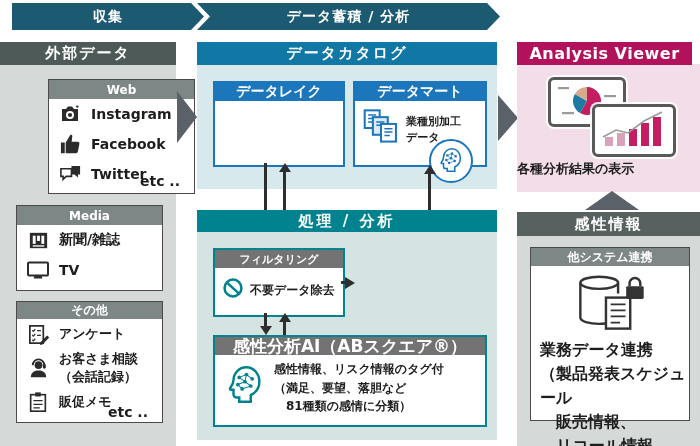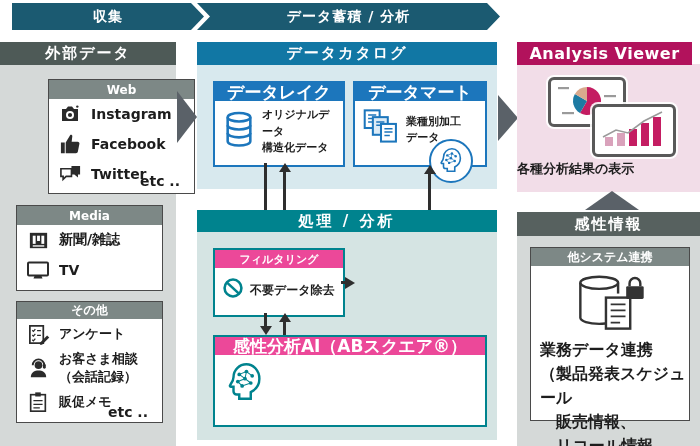--- a/index.html
+++ b/index.html
@@ -29,23 +29,23 @@
   .card{position:absolute;background:#fff;border:1px solid #4a4a4a;}
   .card-hd{height:19px;background:#7d8886;color:#fff;font-size:12px;font-weight:bold;
            display:flex;align-items:center;justify-content:center;}
   .row{display:flex;align-items:center;gap:9px;padding:3px 4px 3px 9px;font-weight:bold;font-size:14px;}
   .row .ic{width:24px;height:24px;flex:0 0 24px;display:flex;align-items:center;justify-content:center;color:#2b2b2b;}
   .etc{position:absolute;right:14px;font-weight:bold;font-size:14px;}
   
   .mcard{position:absolute;background:#fff;}
   .b-blue{border:2px solid #1c76bc;}
   .b-teal{border:2px solid #00838e;}
-  .mcard-hd{color:#fff;font-weight:bold;font-size:17px;display:flex;align-items:center;justify-content:center;height:18px;}
+  .mcard-hd{color:#fff;font-weight:bold;font-size:14px;display:flex;align-items:center;justify-content:center;height:18px;}
   .hd-blue{background:#1c76bc;}
-  .hd-teal{background:#ec4899;}
+  .hd-teal{background:#737373;}
   .mbody{display:flex;align-items:center;gap:6px;padding:6px 4px 4px 7px;font-weight:bold;}
   
   .vline{position:absolute;width:3px;background:#2e2e2e;}
   .hline{position:absolute;height:3px;background:#2e2e2e;}
   .tri-down{position:absolute;width:0;height:0;border-left:6px solid transparent;border-right:6px solid transparent;border-top:9px solid #2e2e2e;}
   .tri-up{position:absolute;width:0;height:0;border-left:6px solid transparent;border-right:6px solid transparent;border-bottom:9px solid #2e2e2e;}
   .tri-right-sm{position:absolute;width:0;height:0;border-top:6px solid transparent;border-bottom:6px solid transparent;border-left:10px solid #2e2e2e;}
   .tri-big{position:absolute;background:#5a6168;clip-path:polygon(0 0,100% 50%,0 100%);}
   .tri-bigup{position:absolute;background:#5a6168;clip-path:polygon(50% 0,100% 100%,0 100%);}
   
@@ -166,31 +166,20 @@
     <div class="etc" style="bottom:2px;">etc ..</div>
   </div>
 
   <div class="tri-big" style="left:177px;top:91px;width:20px;height:52px;"></div>
 
   <div class="panel p-blue" style="left:197px;top:64px;width:300px;height:125px;"></div>
   <div class="colhdr hdr-blue" style="left:197px;top:42px;width:300px;">データカタログ</div>
 
   <div class="mcard b-blue" style="left:213px;top:81px;width:128px;height:82px;">
     <div class="mcard-hd hd-blue">データレイク</div>
-    <div class="mbody" style="color:#1c76bc;">
-      <span>
-        <svg width="34" height="40" viewBox="0 0 24 28" fill="none" stroke="currentColor" stroke-width="1.8">
-            <ellipse cx="12" cy="5" rx="8" ry="3"></ellipse>
-            <path d="M4 5v17c0 1.7 3.6 3 8 3s8-1.3 8-3V5"></path>
-            <path d="M4 10.6c0 1.7 3.6 3 8 3s8-1.3 8-3M4 16.2c0 1.7 3.6 3 8 3s8-1.3 8-3"></path>
-          </svg>
-      </span>
-      <span class="preline" style="font-size:11px;color:#1d1d1d;line-height:1.5;">オリジナルデータ
-構造化データ</span>
-    </div>
   </div>
 
   <div class="mcard b-blue" style="left:353px;top:81px;width:130px;height:82px;">
     <div class="mcard-hd hd-blue">データマート</div>
     <div class="mbody" style="color:#1c76bc;">
       <span>
         <svg width="38" height="42" viewBox="0 0 28 30" fill="none" stroke="currentColor" stroke-width="1.5">
             <rect x="2" y="2" width="11" height="13" fill="#fff"></rect>
             <path d="M4.5 5.5h6M4.5 8h6M4.5 10.5h4" stroke-width="1.1"></path>
             <rect x="8" y="7" width="11" height="13" fill="#dcebf6"></rect>
@@ -268,20 +257,23 @@
               <circle cx="11" cy="15" r="1.3"></circle>
               <circle cx="16" cy="13" r="1.3"></circle>
               <circle cx="20" cy="16" r="1.3"></circle>
               <circle cx="14" cy="18" r="1.3"></circle>
             </g>
             <g stroke="currentColor" stroke-width=".7" fill="none">
               <path d="M12 10l5-2 4 3M12 10l4 3 4 3M11 15l5-2M11 15l3 3 6-2M17 8l-1 5"></path>
             </g>
           </svg>
       </span>
+      <span class="preline" style="font-size:12px;color:#1d1d1d;line-height:1.55;">感性情報、リスク情報のタグ付
+（満足、要望、落胆など
+　81種類の感情に分類）</span>
     </div>
   </div>
 
   <div class="tri-big" style="left:498px;top:95px;width:20px;height:46px;"></div>
 
   <div class="panel p-pink" style="left:517px;top:64px;width:183px;height:128px;"></div>
   <div class="colhdr hdr-mag" style="left:517px;top:42px;width:175px;">Analysis Viewer</div>
 
   <div class="tablet" style="left:548px;top:77px;width:72px;height:44px;">
     <svg width="66" height="38" viewBox="0 0 66 38" style="margin:2px 0 0 3px;">

